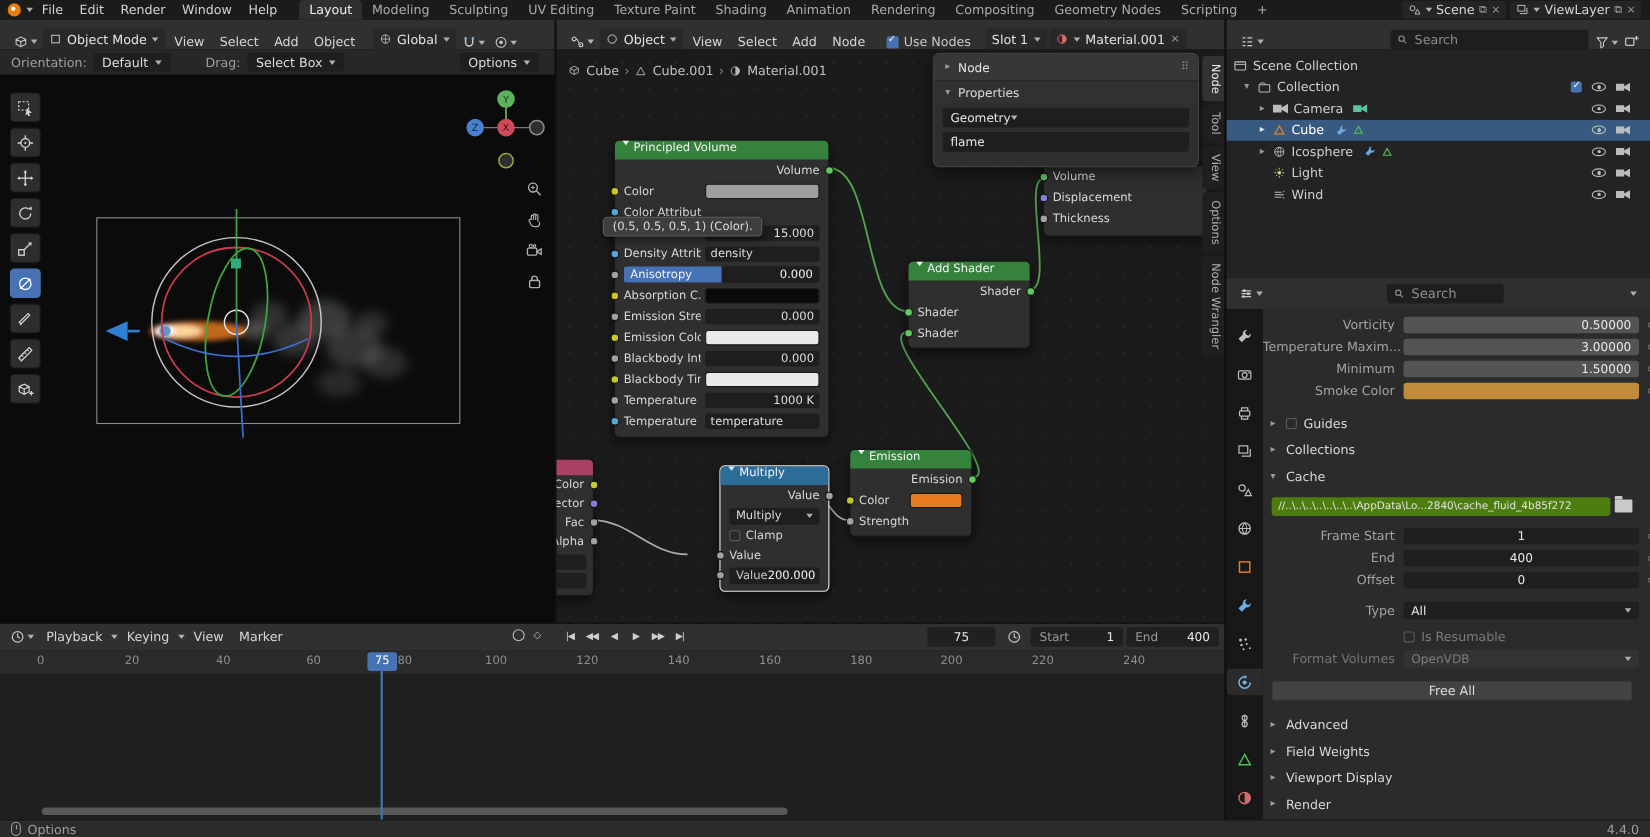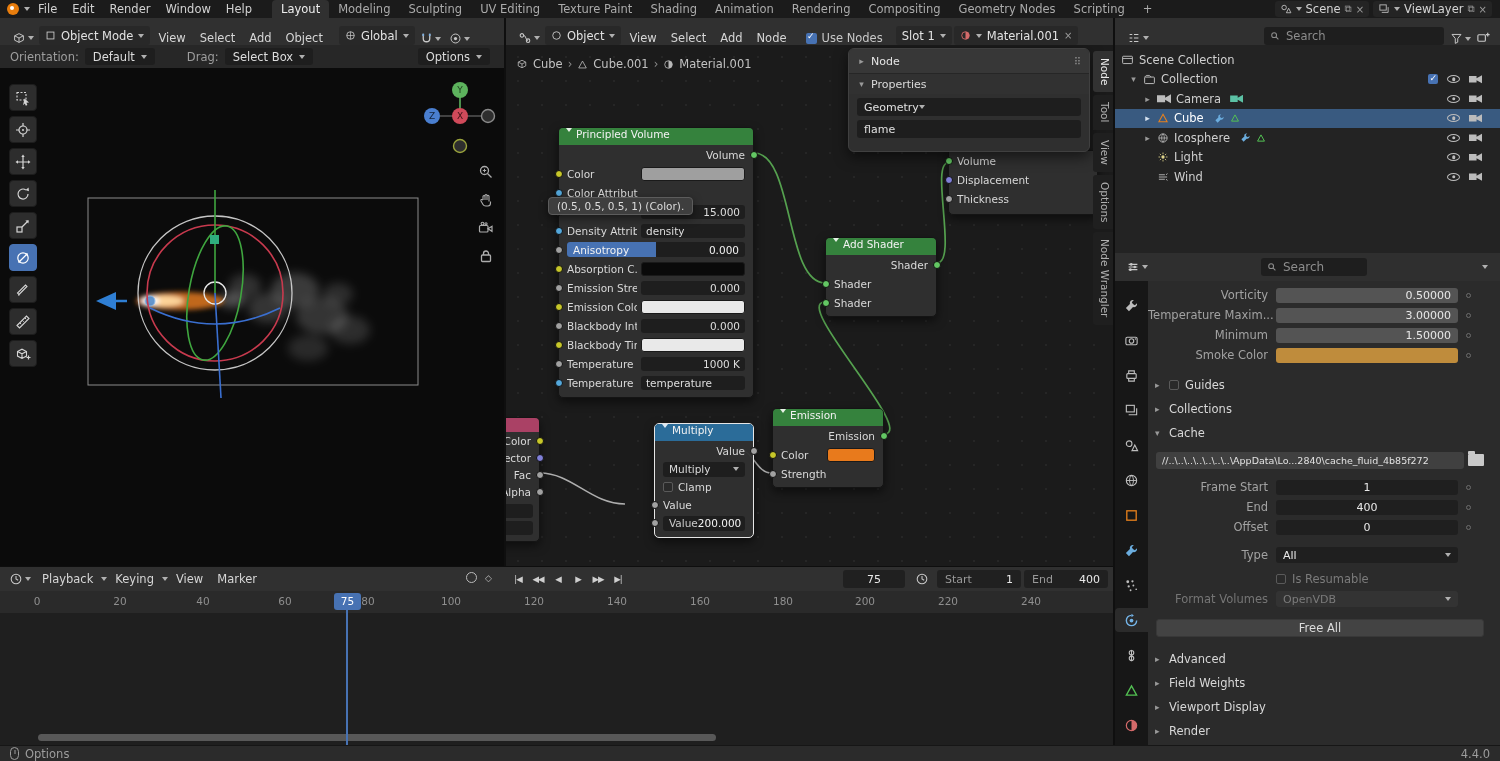--- a/index.html
+++ b/index.html
@@ -99,31 +99,31 @@
 
 
 .props-header{background:#2f2f2f;display:flex;align-items:center;gap:6px;padding:0 8px;}
 .pstrip{background:#171717;display:flex;flex-direction:column;align-items:center;padding-top:12px;gap:11px;}
 .ptab{width:33px;height:24px;display:flex;align-items:center;justify-content:center;}
 .ptab.active{background:#2b2b2b;border-radius:4px 0 0 4px;}
 .pcontent{background:#2b2b2b;position:relative;font-size:11.5px;}
 .prow{position:absolute;left:0;width:100%;height:20px;display:flex;align-items:center;}
 .plabel{width:128px;text-align:right;padding-right:8px;color:#a2a2a2;white-space:nowrap;overflow:hidden;flex:0 0 auto;}
 .plabel.dis{color:#757575;}
-.pwidget{width:182px;flex:0 0 auto;}
+.pwidget{width:214px;flex:0 0 auto;}
 .f-slider{background:#545454;border-radius:3px;height:15px;line-height:15px;text-align:right;padding:0 7px;color:#e8e8e8;font-size:11px;}
 .f-dark{background:#1f1f1f;border-radius:3px;height:15px;line-height:15px;text-align:center;color:#e8e8e8;font-size:11px;}
 .f-drop{background:#1f1f1f;border-radius:3px;height:16px;display:flex;align-items:center;justify-content:space-between;padding:0 7px;color:#e8e8e8;font-size:11px;}
 .f-drop.dis{background:#333;color:#7b7b7b;}
 .pdec{width:5px;height:5px;border:1px solid #6d6d6d;border-radius:50%;margin-left:8px;flex:0 0 auto;}
 .psec{position:absolute;left:0;width:100%;height:20px;display:flex;align-items:center;gap:6px;padding-left:7px;color:#d8d8d8;}
 .psec .arr{color:#9a9a9a;font-size:9px;width:8px;}
 .pbtn{position:absolute;left:8px;right:16px;height:18px;background:#434343;border:1px solid #383838;border-radius:3px;text-align:center;line-height:17px;color:#dcdcdc;font-size:11.5px;}
 .ppath{position:absolute;left:8px;right:16px;height:18px;display:flex;align-items:center;gap:4px;}
-.ppath .ptxt{flex:1;background:#404040;border-radius:3px;height:17px;line-height:17px;padding:0 6px;font-size:9.5px;color:#e2e2e2;white-space:nowrap;overflow:hidden;}
+.ppath .ptxt{flex:1;background:#4d7c0f;border-radius:3px;height:17px;line-height:17px;padding:0 6px;font-size:9.5px;color:#e2e2e2;white-space:nowrap;overflow:hidden;}
 .i-folder{width:16px;height:12px;background:#c9c9c9;border-radius:1px;position:relative;flex:0 0 auto;}
 .i-folder::before{content:"";position:absolute;top:-3px;left:0;width:7px;height:3px;background:#c9c9c9;border-radius:1px 1px 0 0;}
 
 
 .timeline{background:#202020;border-top:1px solid #0e0e0e;}
 .tl-header{position:absolute;left:0;top:0;width:100%;height:24px;background:#303030;display:flex;align-items:center;padding:0 6px;gap:2px;font-size:11.5px;}
 .tl-ruler{position:absolute;left:0;top:24px;width:100%;height:22px;background:#2a2a2a;}
 .rnum{position:absolute;top:4px;width:26px;text-align:center;font-size:10.5px;color:#8f8f8f;}
 .fbadge{position:absolute;top:2px;width:27px;height:17px;background:#4772b3;border-radius:3px;color:#fff;font-size:10.5px;text-align:center;line-height:17px;}
 .playhead{position:absolute;width:2px;background:#4772b3;z-index:2;}

